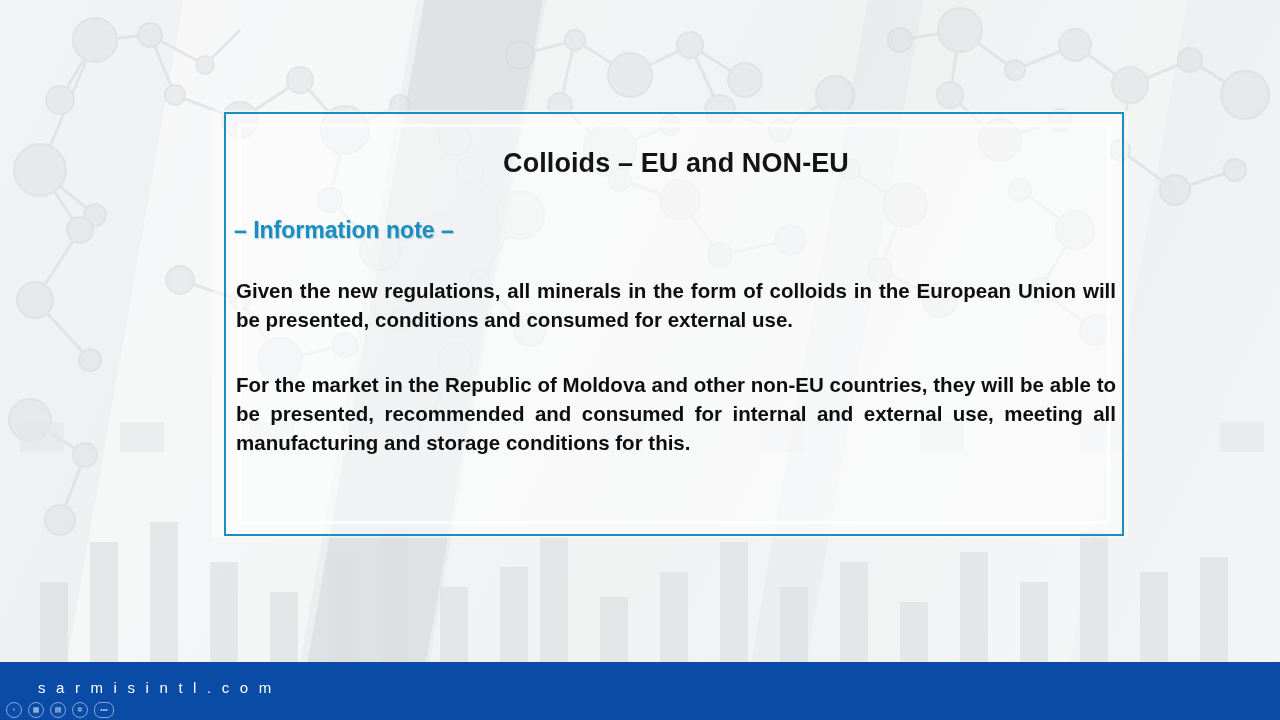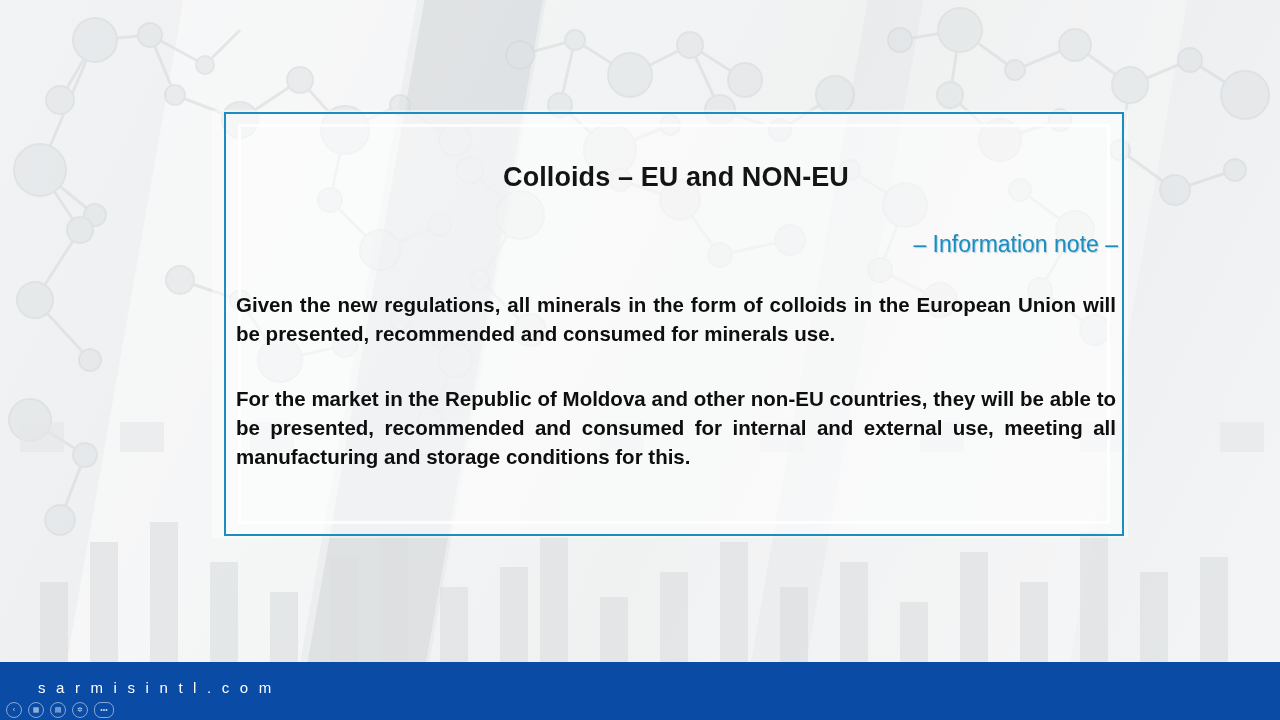--- a/index.html
+++ b/index.html
@@ -82,40 +82,40 @@
     width: 872px;
     height: 400px;
     border: 3px solid rgba(255,255,255,0.85);
     box-sizing: border-box;
     pointer-events: none;
   }
 
   .content {
     position: absolute;
     left: 232px;
-    top: 144px;
+    top: 130px;
     width: 888px;
     height: 390px;
     box-sizing: border-box;
     padding: 0 2px;
   }
 
   .slide-title {
     text-align: center;
     font-size: 27px;
     font-weight: bold;
     color: #141414;
     margin-top: 18px;
     letter-spacing: 0.1px;
   }
 
   .slide-subtitle {
-    text-align: right;
+    text-align: left;
     font-size: 23px;
-    font-weight: normal;
+    font-weight: bold;
     color: #1b8dc0;
     margin-top: 38px;
     text-shadow: 1px 1px 1px rgba(120,170,195,0.55);
   }
 
   .para {
     font-size: 20.5px;
     font-weight: bold;
     color: #0e0e0e;
     text-align: justify;
@@ -326,21 +326,21 @@
     </g>
   </svg>
 
   <div class="frame-outer"></div>
   <div class="frame-inner"></div>
   <div class="frame-white-line"></div>
 
   <div class="content">
     <div class="slide-title">Colloids – EU and NON-EU</div>
     <div class="slide-subtitle">– Information note –</div>
-    <p class="para p1">Given the new regulations, all minerals in the form of colloids in the European Union will be presented, recommended and consumed for minerals use.</p>
+    <p class="para p1">Given the new regulations, all minerals in the form of colloids in the European Union will be presented, conditions and consumed for external use.</p>
     <p class="para p2">For the market in the Republic of Moldova and other non-EU countries, they will be able to be presented, recommended and consumed for internal and external use, meeting all manufacturing and storage conditions for this.</p>
   </div>
 
   <div class="footer">
     <div class="footer-inner"></div>
     <div class="footer-right"></div>
     <div class="footer-url">s a r m i s i n t l . c o m</div>
     <div class="footer-icons">
       <div class="fic">‹</div>
       <div class="fic">▦</div>

